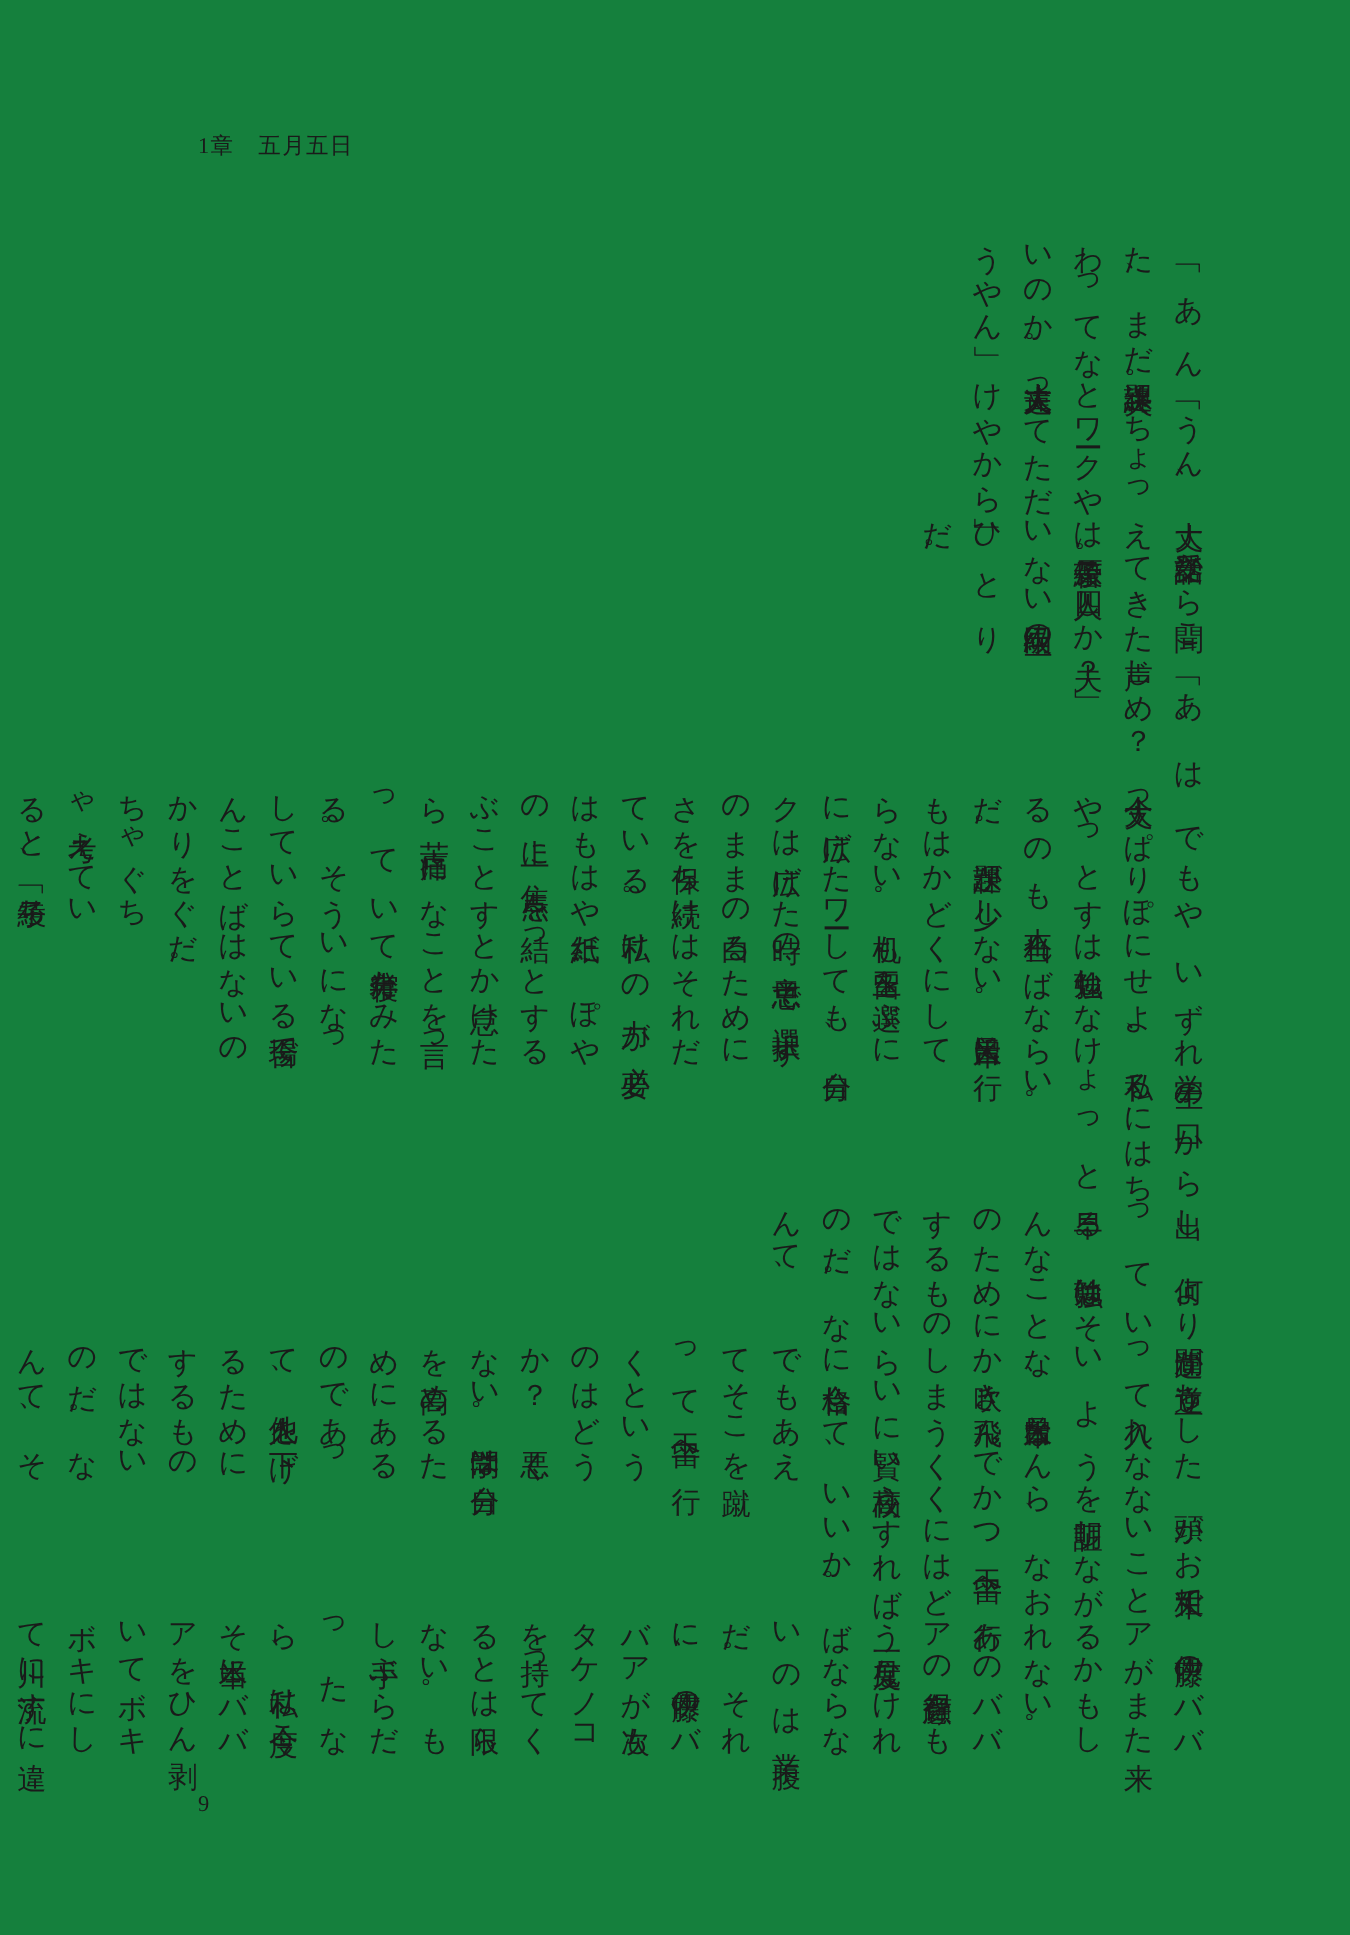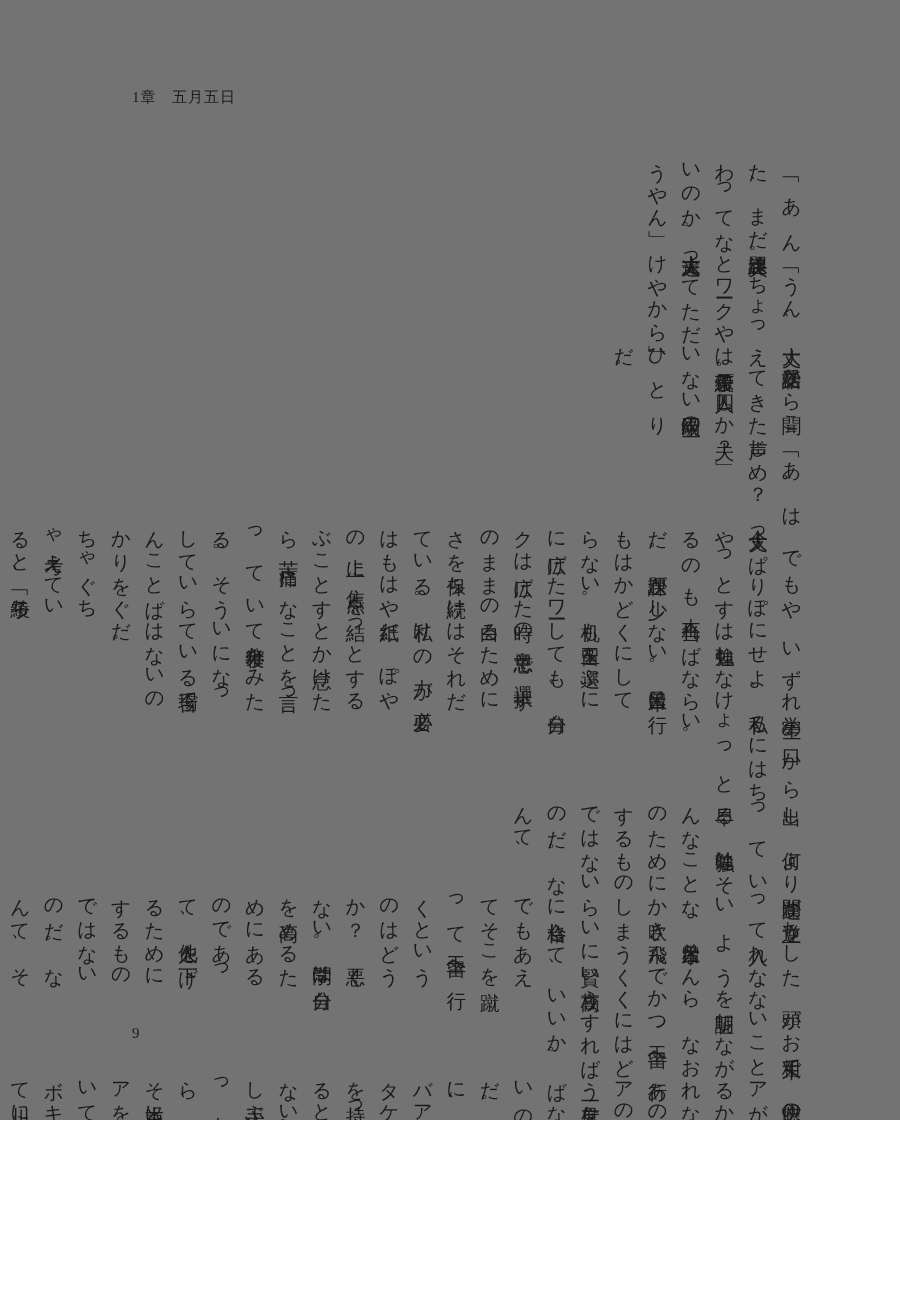--- a/index.html
+++ b/index.html
@@ -7,22 +7,22 @@
     padding: 0;
     background: #ffffff;
   }
   body {
     font-family: "Liberation Serif", "DejaVu Serif", serif;
     color: #1a1a1a;
   }
   .page {
     position: relative;
     width: 900px;
-    height: 1120px;
-    background: #737373;
+    height: 1290px;
+    background: #15803d;
     overflow: hidden;
     box-sizing: border-box;
   }
   .running-head {
     position: absolute;
     top: 88px;
     left: 132px;
     font-size: 15px;
     letter-spacing: 0.06em;
     color: #1a1a1a;

